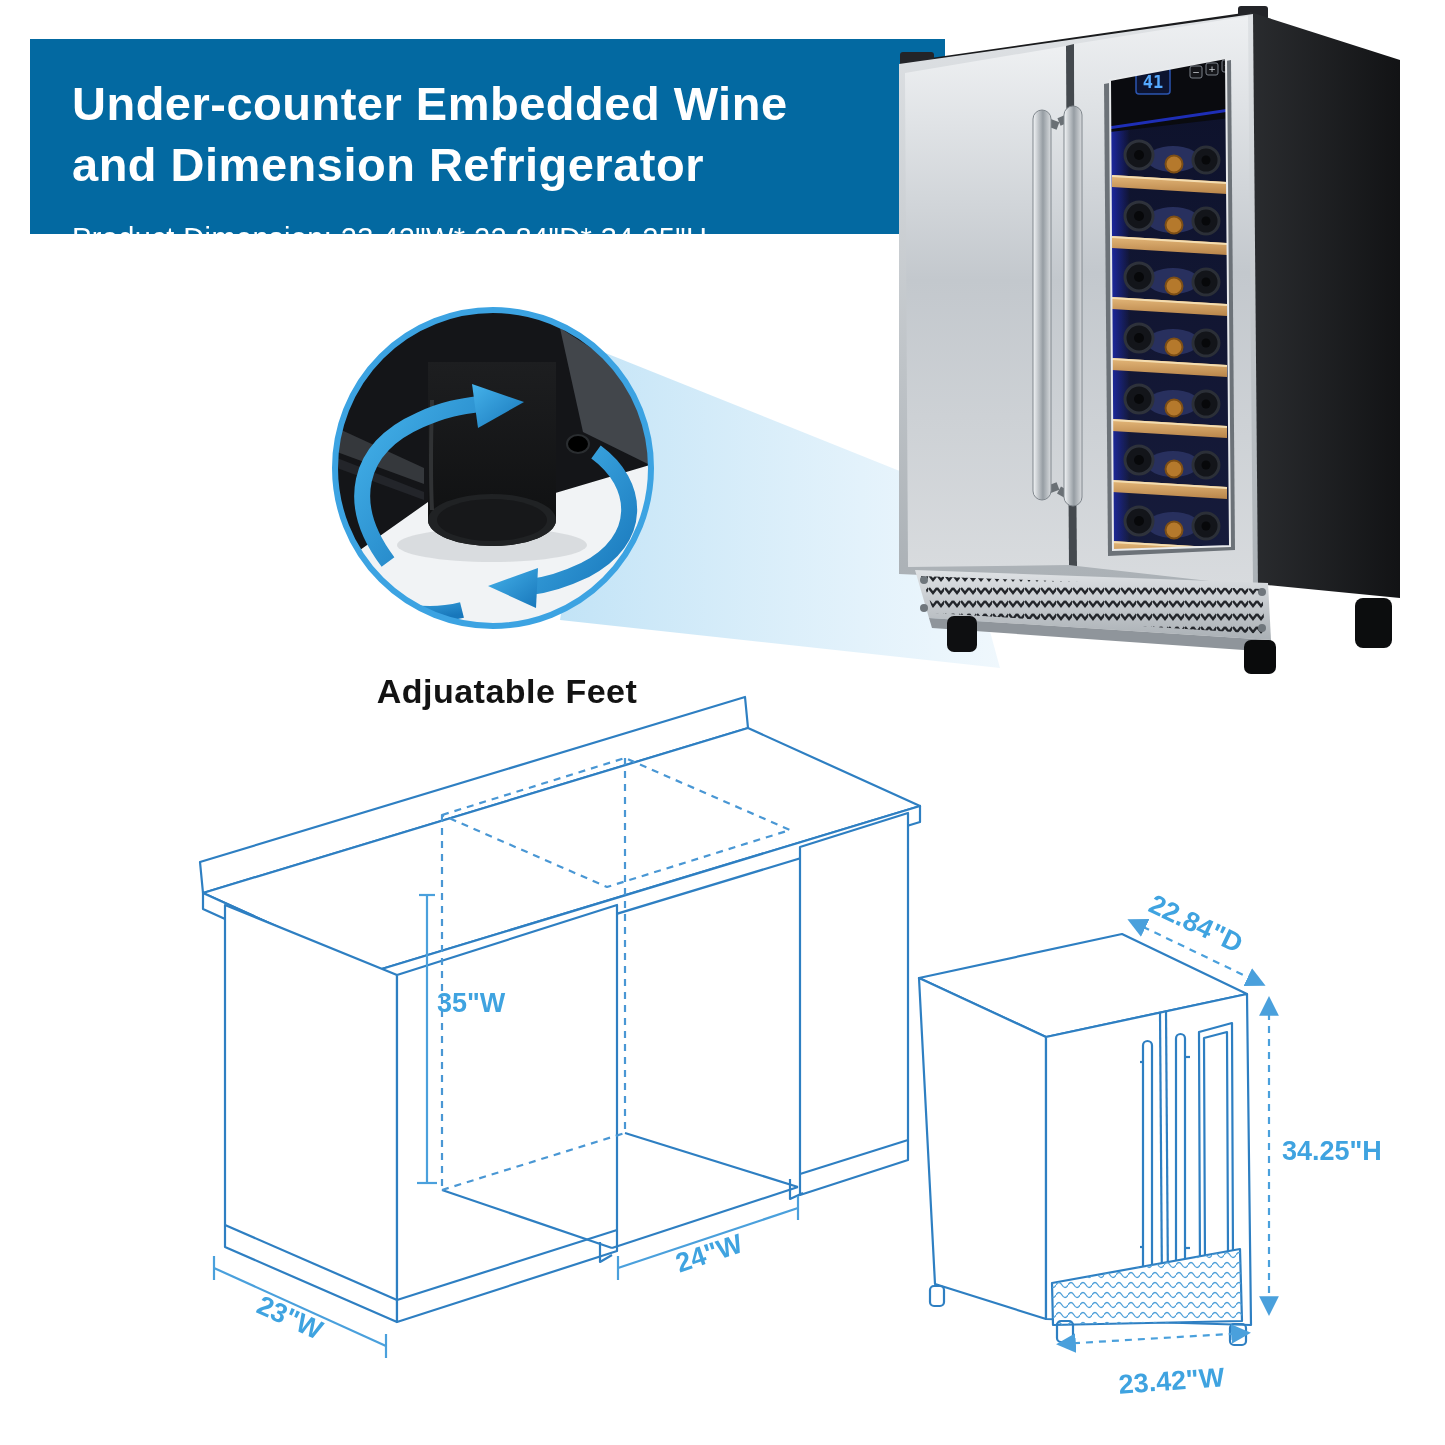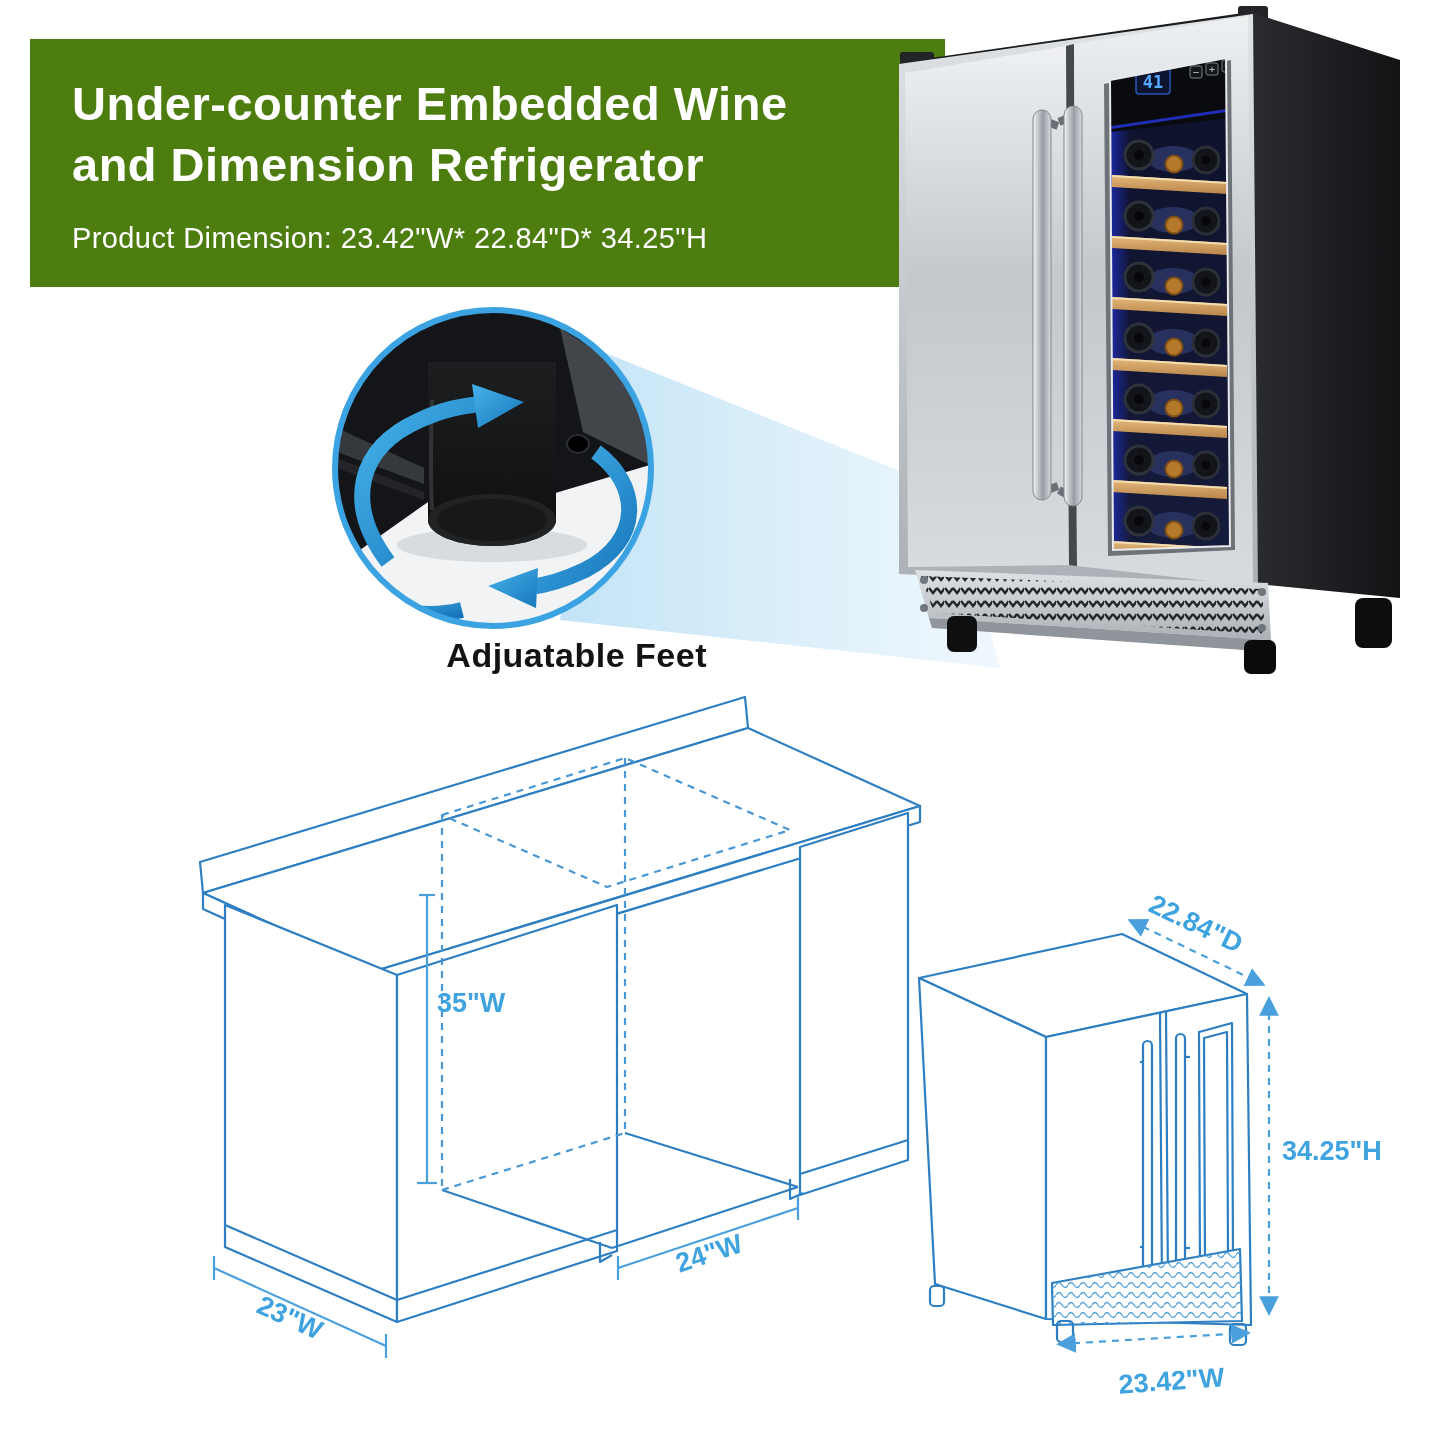--- a/index.html
+++ b/index.html
@@ -1,23 +1,23 @@
 <!DOCTYPE html>
 <html><head>
 <meta charset="utf-8">
 <style>
   html,body{margin:0;padding:0;background:#ffffff;}
   body{width:1445px;height:1445px;position:relative;overflow:hidden;
        font-family:"Liberation Sans", sans-serif;}
-  .banner{position:absolute;left:30px;top:39px;width:915px;height:248px;
-          background:#4d7c0f;color:#ffffff;box-sizing:border-box;padding:34px 0 0 42px;z-index:1;}
+  .banner{position:absolute;left:30px;top:39px;width:915px;height:195px;
+          background:#0369a1;color:#ffffff;box-sizing:border-box;padding:34px 0 0 42px;z-index:1;}
   .banner-title{font-size:47px;font-weight:700;line-height:61px;letter-spacing:.5px;}
   .banner-sub{font-size:29px;font-weight:400;letter-spacing:.4px;margin-top:27px;}
   svg#scene{position:absolute;left:0;top:0;z-index:2;}
-  .feet-label{position:absolute;left:307px;top:636px;width:400px;text-align:right;
+  .feet-label{position:absolute;left:307px;top:672px;width:400px;text-align:center;
               font-size:34px;font-weight:600;color:#131313;letter-spacing:.5px;z-index:3;}
   .dim-label{font-family:"Liberation Sans", sans-serif;font-weight:700;}
 </style>
 </head>
 <body>
 
 <div class="banner">
   <div class="banner-title">
     <div>Under-counter Embedded Wine</div>
     <div>and Dimension Refrigerator</div>

